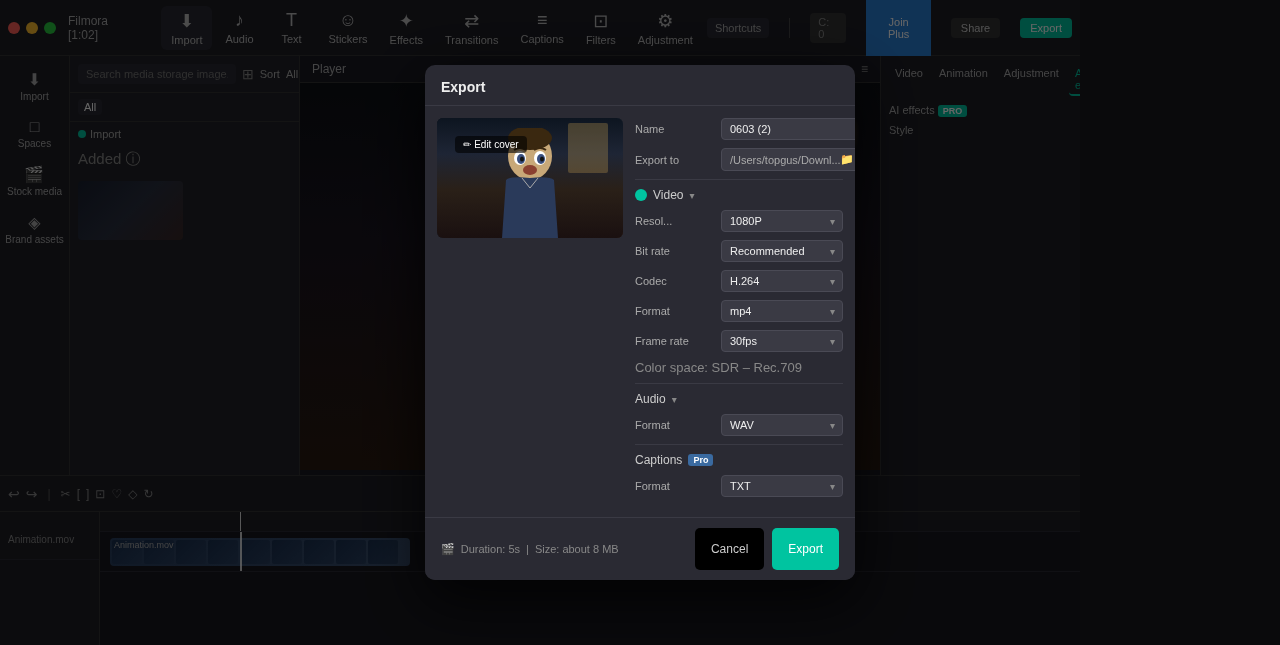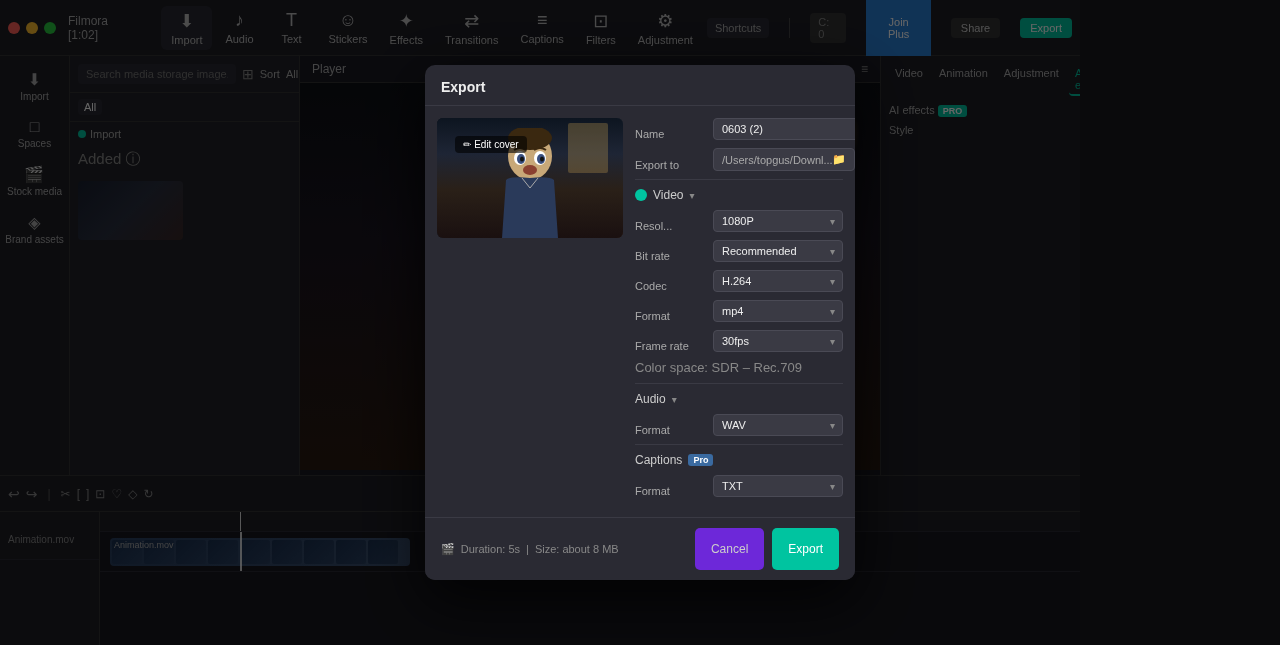--- a/index.html
+++ b/index.html
@@ -406,23 +406,23 @@
       gap: 4px;
     }
 
     .modal-settings {
       flex: 1;
       padding: 12px 12px 12px 0;
       overflow: hidden;
     }
     .form-row {
       display: flex;
-      align-items: flex-end;
+      align-items: center;
       margin-bottom: 8px;
-      gap: 8px;
+      gap: 16px;
     }
     .form-label {
       width: 70px;
       font-size: 11px;
       color: #aaa;
       flex-shrink: 0;
     }
     .form-input {
       flex: 1;
       background: #3a3a44;
@@ -524,21 +524,21 @@
       align-items: center;
       gap: 6px;
       font-size: 11px;
       color: #888;
     }
     .footer-buttons {
       display: flex;
       gap: 8px;
     }
     .btn-cancel {
-      background: #6d28d9;
+      background: #000000;
       color: #ccc;
       border: none;
       border-radius: 5px;
       padding: 14px 16px;
       font-size: 12px;
       cursor: pointer;
     }
     .btn-export {
       background: #00c4a0;
       color: #fff;

